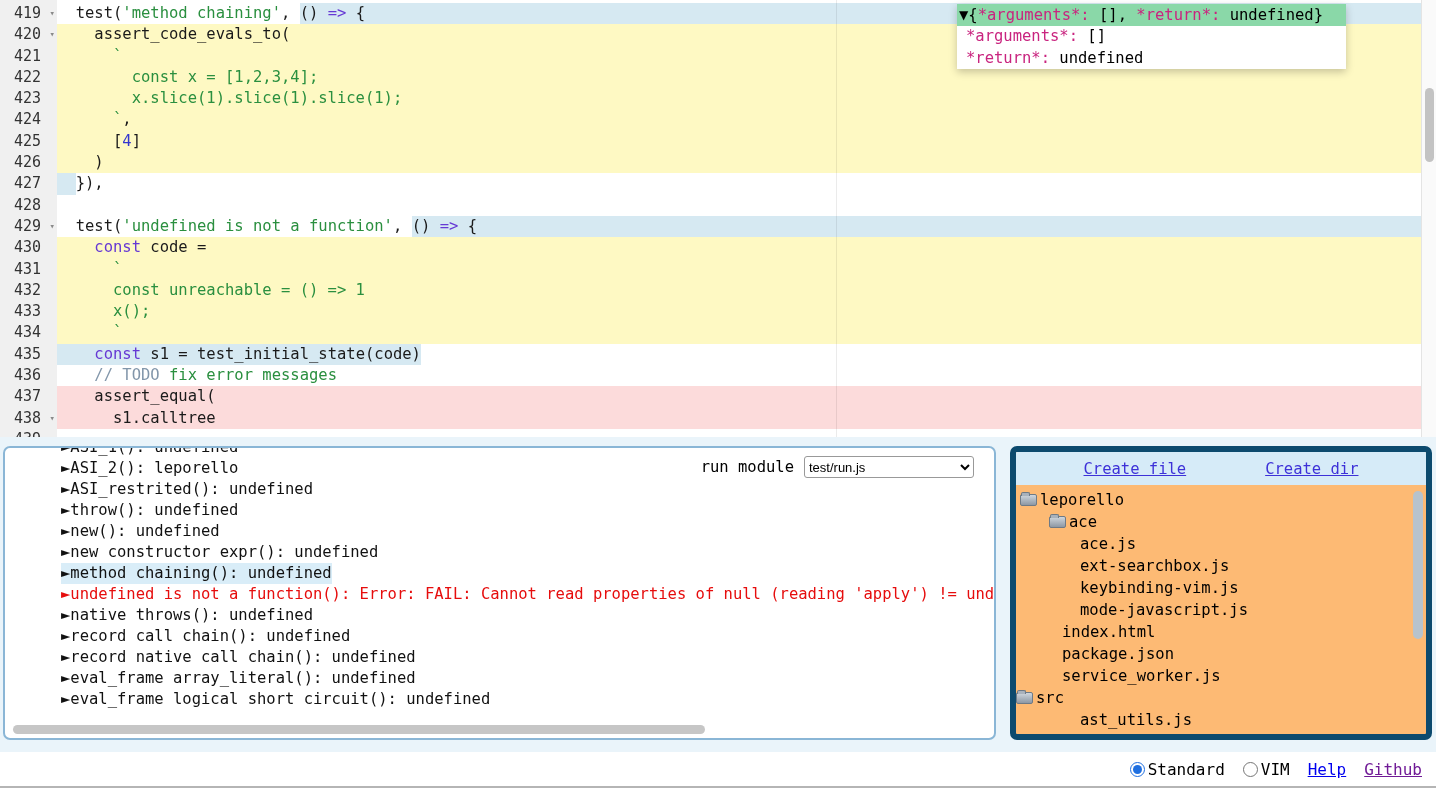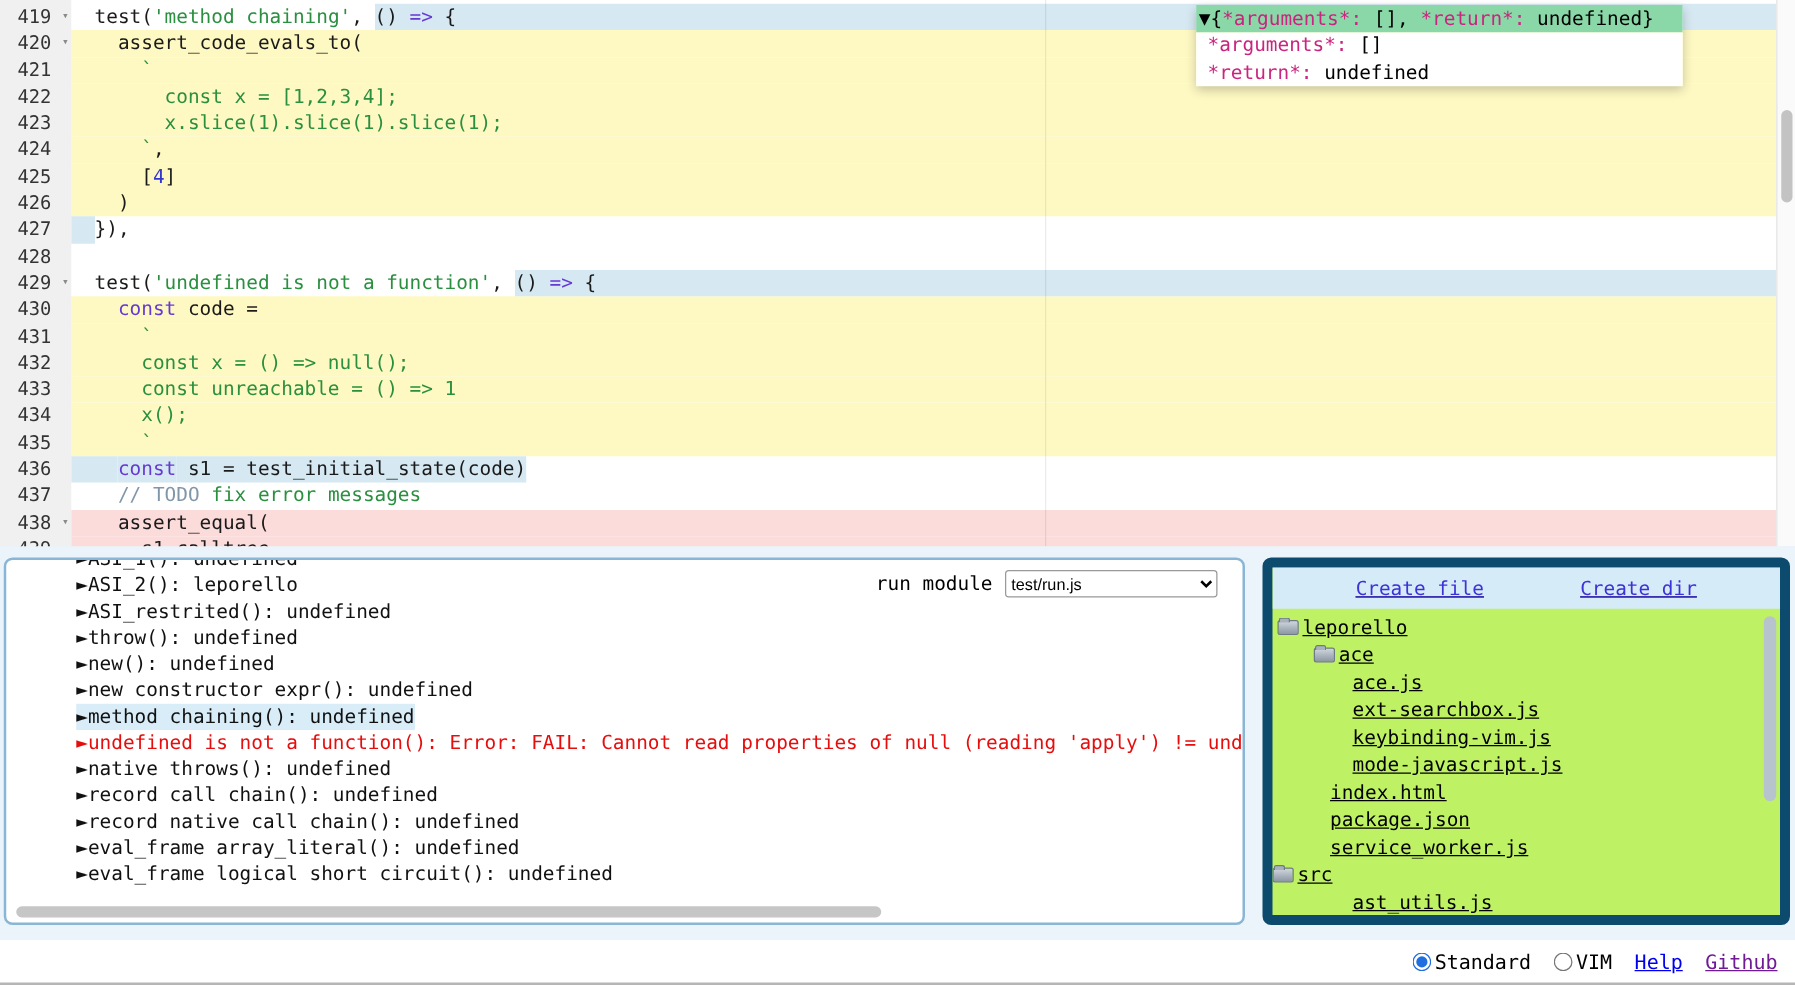--- a/index.html
+++ b/index.html
@@ -50,22 +50,22 @@
   .res-row.selected .txt { background:#d9edf8; }
   .res-row.error { color:#e60d0d; }
   #run-module { position:absolute; right:20px; top:8px; display:flex; align-items:center; gap:10px; z-index:3; background:#fff; }
   #run-module label { font-size:15.5px; color:#000; }
   #run-module select { width:170px; height:22px; font-family:"Liberation Sans", sans-serif;
     font-size:13px; border:1px solid #999; border-radius:3px; background:#fff; }
   #res-hscroll { position:absolute; left:6px; bottom:3px; width:980px; height:10px; }
   #res-hthumb { position:absolute; left:2px; top:0; width:692px; height:9px; background:#c6c6c6; border-radius:5px; }
 
   
-  #tree-panel { position:absolute; left:1010px; top:9px; width:422px; height:294px; background:#bef264;
-    border:8px solid #0c4a6e; border-radius:7px; overflow:hidden;text-decoration:underline; }
+  #tree-panel { position:absolute; left:1010px; top:9px; width:422px; height:294px; background:#fdba74;
+    border:6px solid #0c4a6e; border-radius:7px; overflow:hidden; }
   #tree-head { height:33px; background:#d6ebf8; display:flex; align-items:center;
     justify-content:space-around; padding:0 28px; }
   #tree-head a { font-size:15.5px; color:#3d31d8; text-decoration:underline; cursor:pointer; }
   #tree-body { position:relative; padding-top:4px; }
   .tree-row { height:22px; line-height:22px; font-size:15.5px; white-space:pre; color:#000;
     display:flex; align-items:center; }
   .folder-ico { display:inline-block; width:17px; height:12px; margin-right:3px; position:relative;
     background:linear-gradient(#cfd6dd,#8d98a4); border:1px solid #6e7a86; border-radius:2px; flex:none; }
   .folder-ico::before { content:""; position:absolute; left:0; top:-3px; width:7px; height:3px;
     background:#a9b2bc; border:1px solid #6e7a86; border-bottom:none; border-radius:2px 2px 0 0; }
@@ -119,21 +119,20 @@
         <div class="line bg-blue"><span class="seg s">        const x = [1,2,3,4];</span></div>
         <div class="line bg-blue"><span class="seg s">        x.slice(1).slice(1).slice(1);</span></div>
         <div class="line bg-blue"><span class="seg s">      `</span><span class="seg d">,</span></div>
         <div class="line bg-blue"><span class="seg d">      [</span><span class="seg n">4</span><span class="seg d">]</span></div>
         <div class="line bg-blue"><span class="seg d">    )</span></div>
         <div class="line"><span class="seg d hb">  </span><span class="seg d">}),</span></div>
         <div class="line"></div>
         <div class="line"><span class="seg d">  test(</span><span class="seg s">'undefined is not a function'</span><span class="seg d">, </span><span class="tail"><span class="seg d">() </span><span class="seg k">=&gt;</span><span class="seg d"> {</span></span></div>
         <div class="line bg-blue"><span class="seg d">    </span><span class="seg k">const</span><span class="seg d"> code =</span></div>
         <div class="line bg-blue"><span class="seg s">      `</span></div>
-        <div class="line bg-blue"><span class="seg s">      const x = () =&gt; null();</span></div>
         <div class="line bg-blue"><span class="seg s">      const unreachable = () =&gt; 1</span></div>
         <div class="line bg-blue"><span class="seg s">      x();</span></div>
         <div class="line bg-blue"><span class="seg s">      `</span></div>
         <div class="line"><span class="seg d hb">    </span><span class="seg k hb">const</span><span class="seg d hb"> s1 = test_initial_state(code)</span></div>
         <div class="line"><span class="seg d">    </span><span class="seg cm">// TODO</span><span class="seg s"> fix error messages</span></div>
         <div class="line bg-pink"><span class="seg d">    assert_equal(</span></div>
         <div class="line bg-pink"><span class="seg d">      s1.calltree</span></div>
       </div>
     <div id="print-margin"></div>
     <div id="ed-vscroll">

